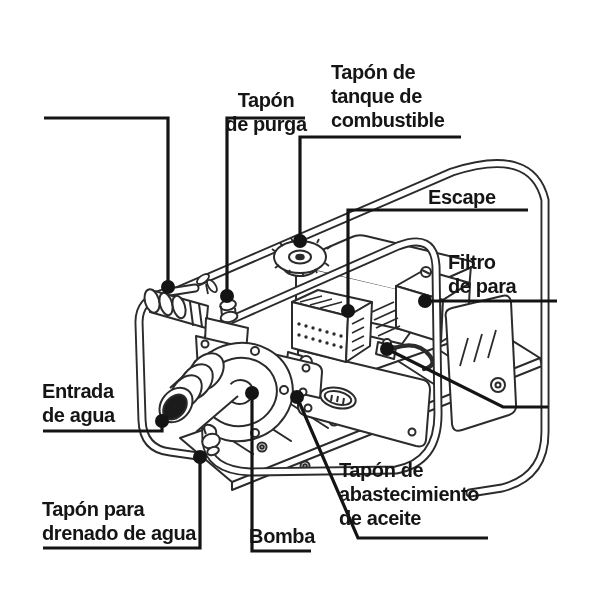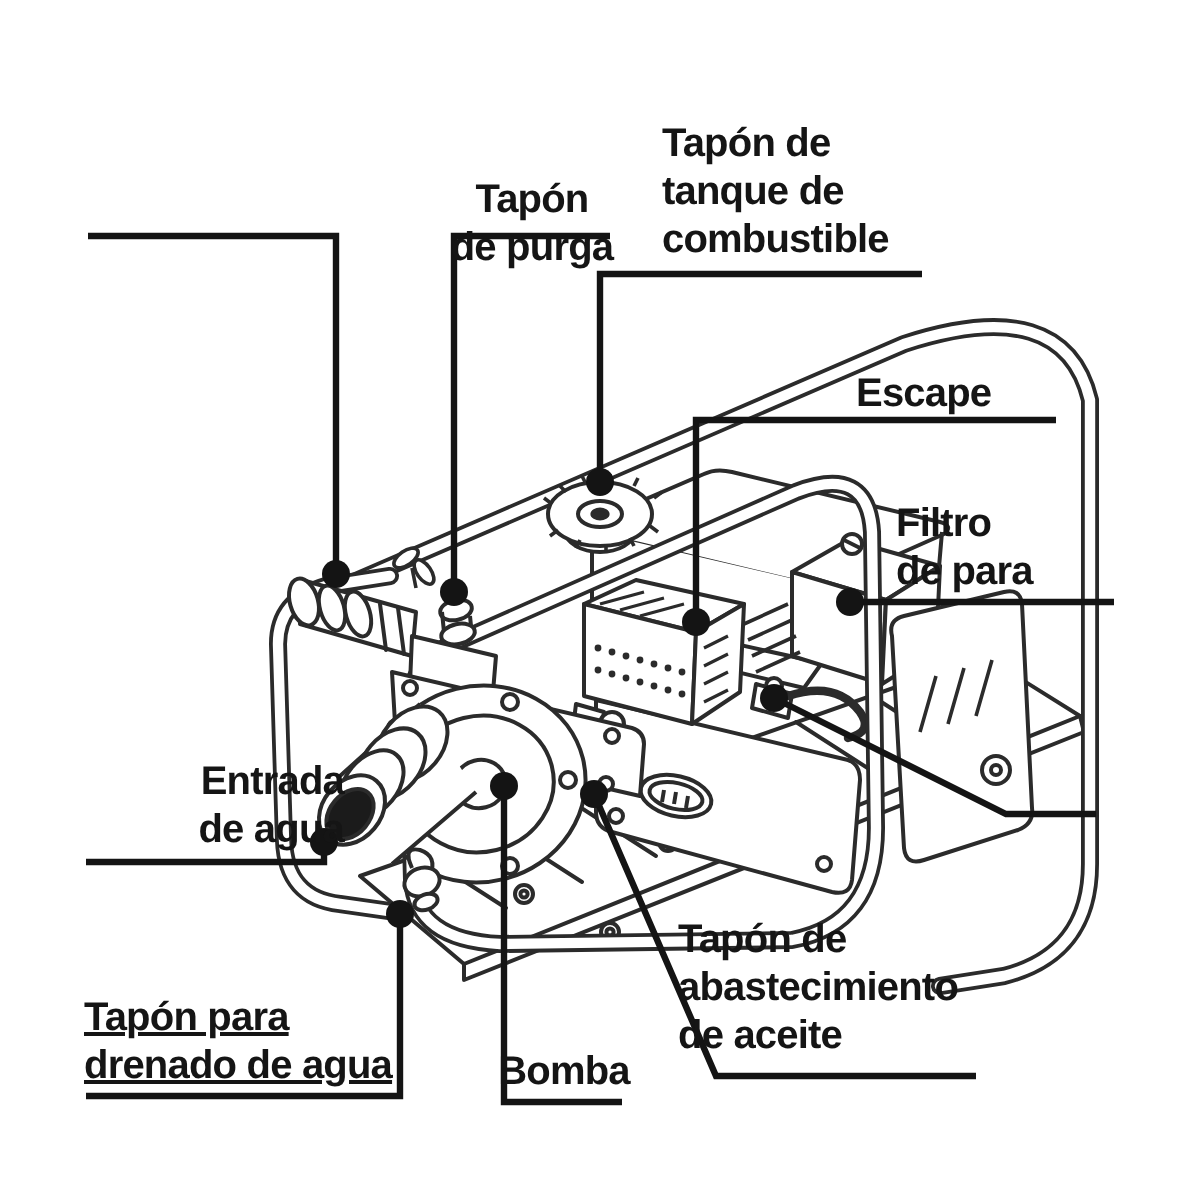--- a/index.html
+++ b/index.html
@@ -236,22 +236,22 @@
   </svg>
 
   <div class="label ac" style="left:216px; top:52px;  width:100px;margin-top:36px;">Tapón
 de purga</div>
   <div class="label ar" style="left:331px; top:60px;  width:130px;">Tapón de
 tanque de
 combustible</div>
   <div class="label ar" style="left:428px; top:185px; width:100px;">Escape</div>
   <div class="label ar" style="left:448px; top:250px; width:110px;">Filtro
 de para</div>
-  <div class="label al" style="left:42px;  top:379px; width:130px;text-align:right;">Entrada
+  <div class="label al" style="left:42px;  top:379px; width:130px;">Entrada
 de agua</div>
-  <div class="label al" style="left:42px;  top:497px; width:180px;text-decoration:underline;">Tapón para
+  <div class="label al" style="left:42px;  top:497px; width:180px;">Tapón para
 drenado de agua</div>
   <div class="label ac" style="left:248px; top:524px; width:68px;">Bomba</div>
   <div class="label ar" style="left:339px; top:458px; width:150px;">Tapón de
 abastecimiento
 de aceite</div>
 
 </div>
 
 </body></html>

